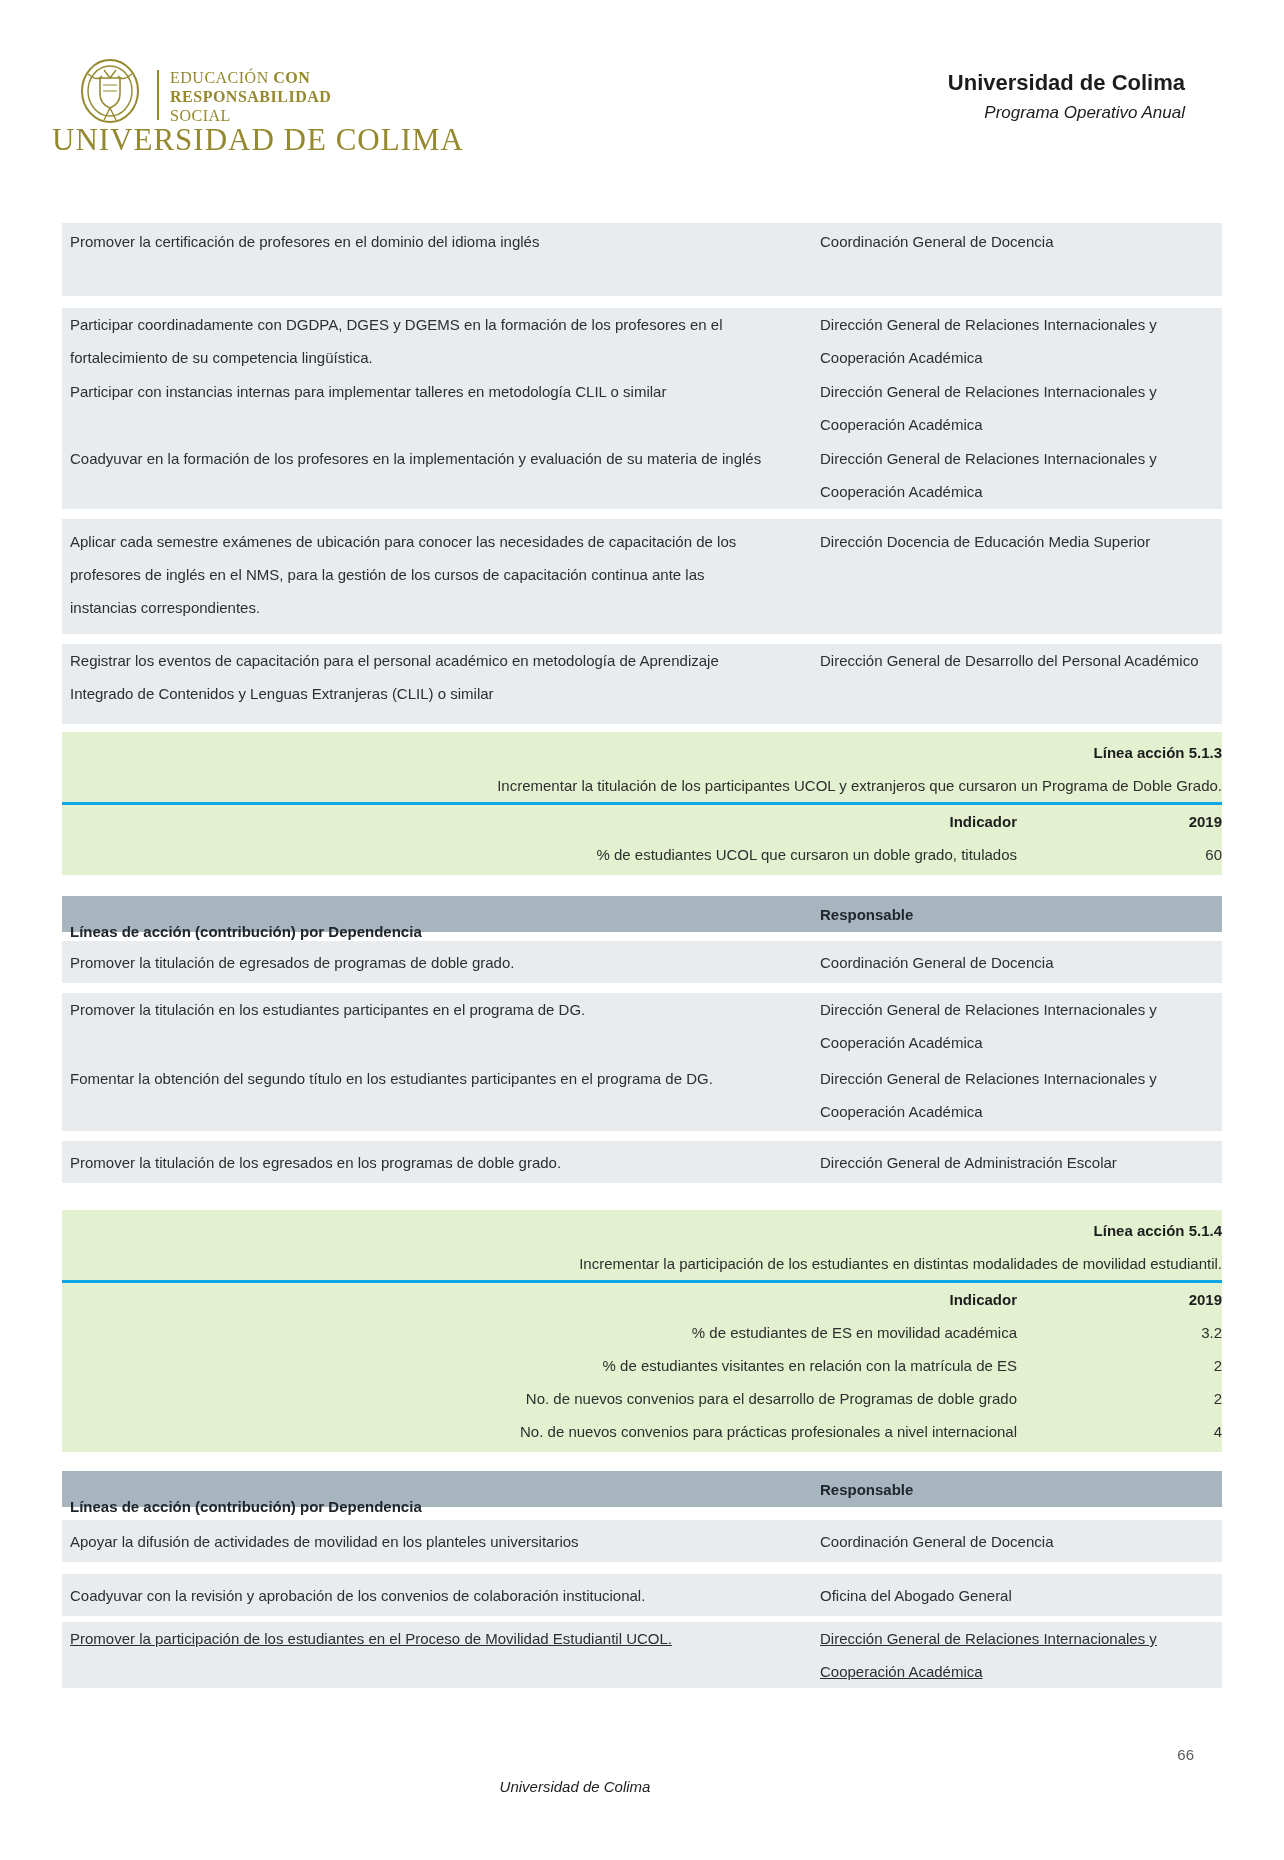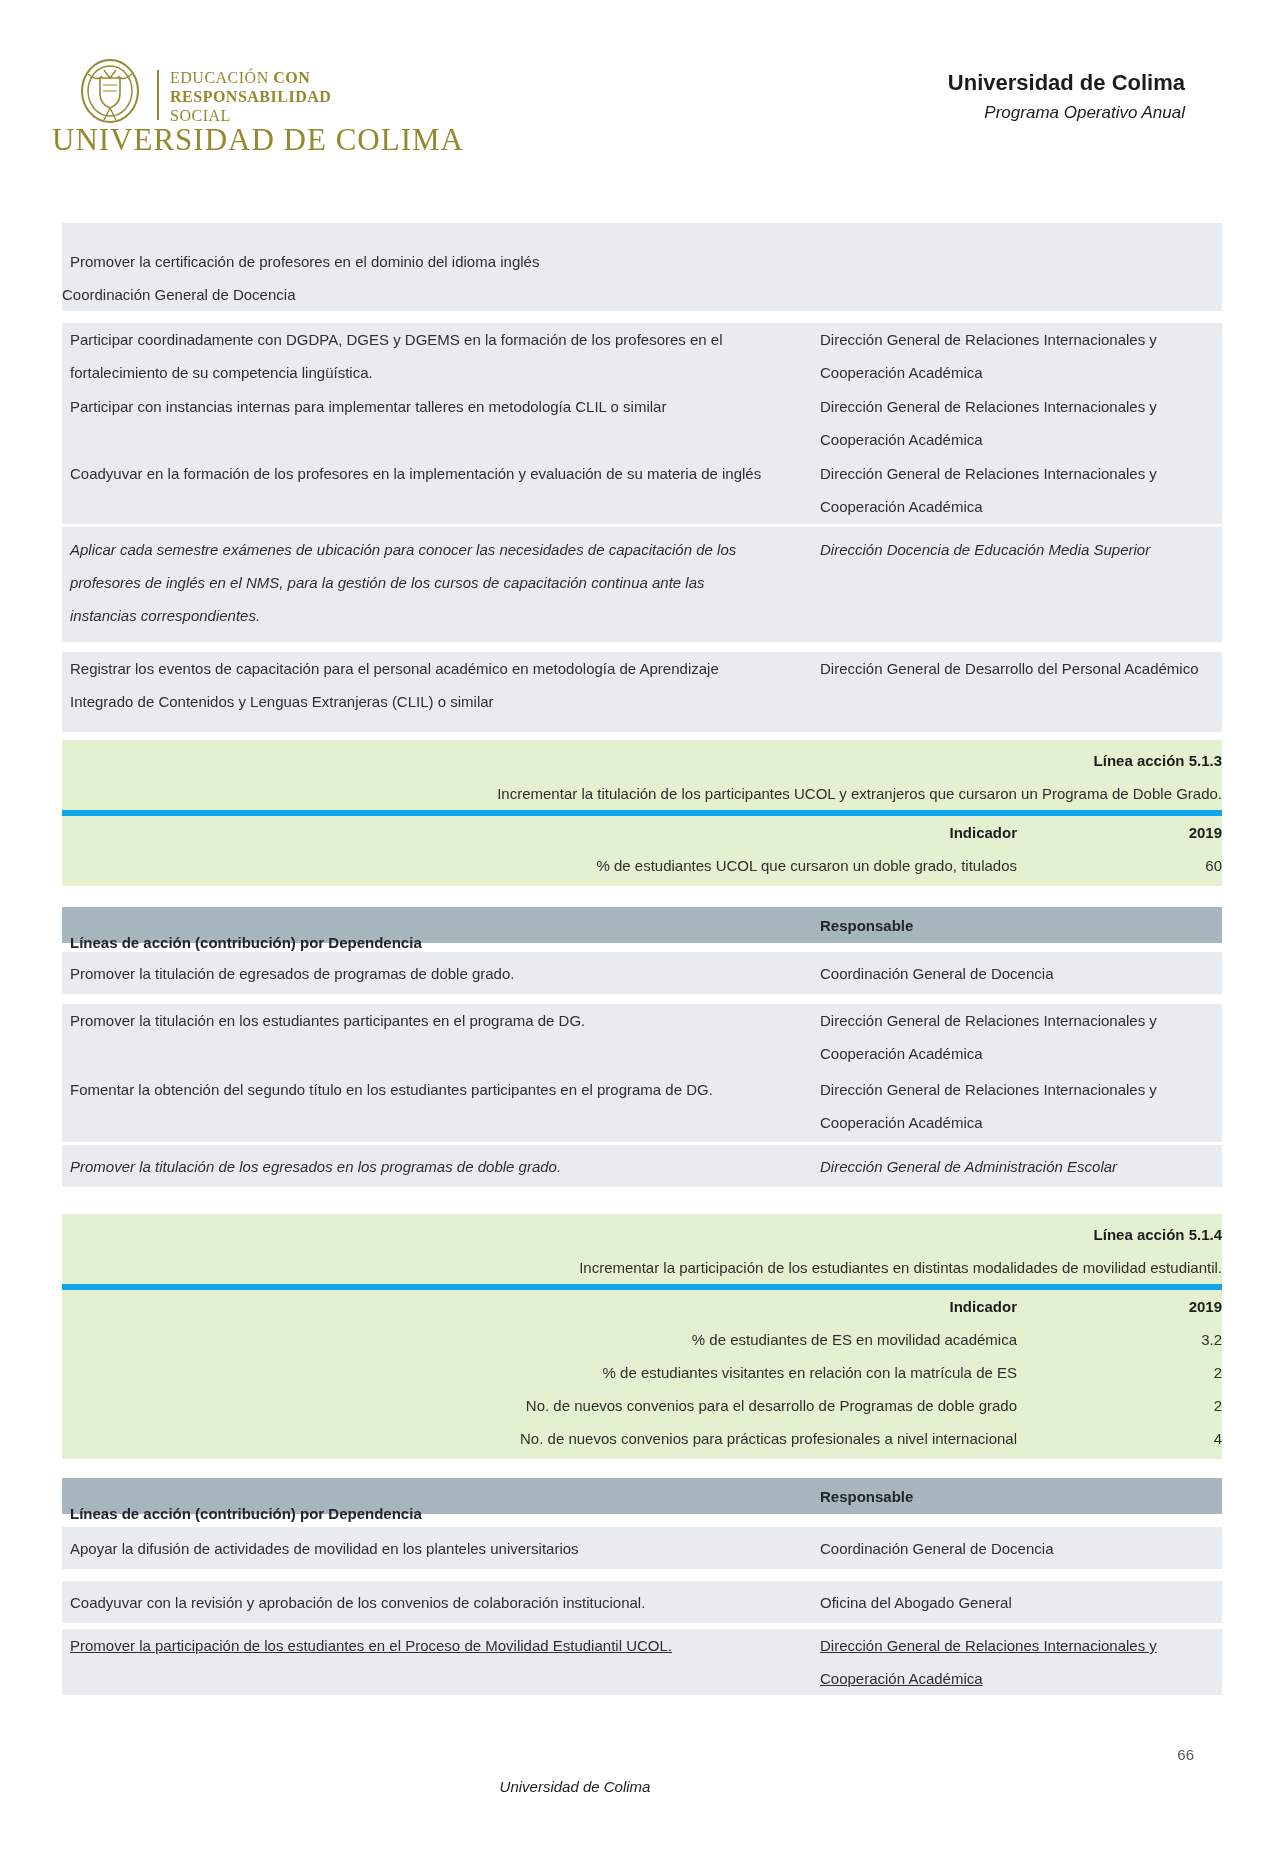--- a/index.html
+++ b/index.html
@@ -17,38 +17,38 @@
   .wordmark { position:absolute; left:52px; top:122px; font-family:"Liberation Serif", serif;
               color:#94892e; font-size:31px; letter-spacing:1px; white-space:nowrap; }
   .hdr-right { position:absolute; right:99px; top:70px; text-align:right; }
   .doc-title { font-size:22px; font-weight:bold; color:#1c1c1c; }
   .doc-subtitle { font-size:17px; font-style:italic; margin-top:7px; color:#1c1c1c; }
   
   .content { position:absolute; left:62px; top:223px; width:1160px; }
   .block { background:#e9ecee; }
   .brow { display:flex; min-height:42px; align-items:center; }
   .brow.top { align-items:flex-start; }
-  .h73 { min-height:73px; padding-top:22px; box-sizing:border-box;flex-direction:column; }
+  .h73 { min-height:73px; padding-top:2px; box-sizing:border-box; }
   .h67 { min-height:67px; }
   .h69 { min-height:69px; }
   .h66 { min-height:66px; }
   .h80 { min-height:80px;border-radius:7px; }
   .padded { padding:6px 0 10px; }
   .ca { width:758px; padding-left:8px; box-sizing:border-box; line-height:33px; }
   .ca span { display:block; max-width:700px; }
   .cr { flex:1; line-height:33px; padding-right:4px; }
   .mt8  { margin-top:8px; }  .mt9  { margin-top:9px; }  .mt10 { margin-top:10px; }
   .mt12 { margin-top:12px; } .mt13 { margin-top:13px; } .mt14 { margin-top:6px;text-decoration:underline; }
-  .mt15 { margin-top:3px;font-style:italic; } .mt19 { margin-top:19px; } .mt21 { margin-top:21px; }
+  .mt15 { margin-top:10px; } .mt19 { margin-top:19px; } .mt21 { margin-top:21px; }
   .mt27 { margin-top:27px; }
   
   .linea { background:#e4f1d0; padding-top:4px;text-align:right; }
   .linea-title { font-weight:bold; line-height:33px; padding-left:8px; color:#1d1d1d; }
   .linea-desc { line-height:33px; padding-left:8px; }
-  .ind-table { border-top:6px solid #0ea5e9; padding-bottom:4px; }
+  .ind-table { border-top:3px solid #0ea5e9; padding-bottom:4px; }
   .ind-row { display:flex; line-height:33px; }
   .ind-label { flex:0 0 955px; padding-left:8px; box-sizing:border-box; }
   .ind-value { flex:1; }
   .ind-head { font-weight:bold; color:#1d1d1d; }
   
   .shdr { background:#a7b5bf; height:36px; display:flex; align-items:center; font-weight:bold; color:#20262b; }
   .sh-left { width:758px; padding-left:8px; box-sizing:border-box;margin-top:34px; }
   .sh-right { flex:1; }
   
   .footer-center { position:absolute; left:0; top:1778px; width:1150px; text-align:center;

